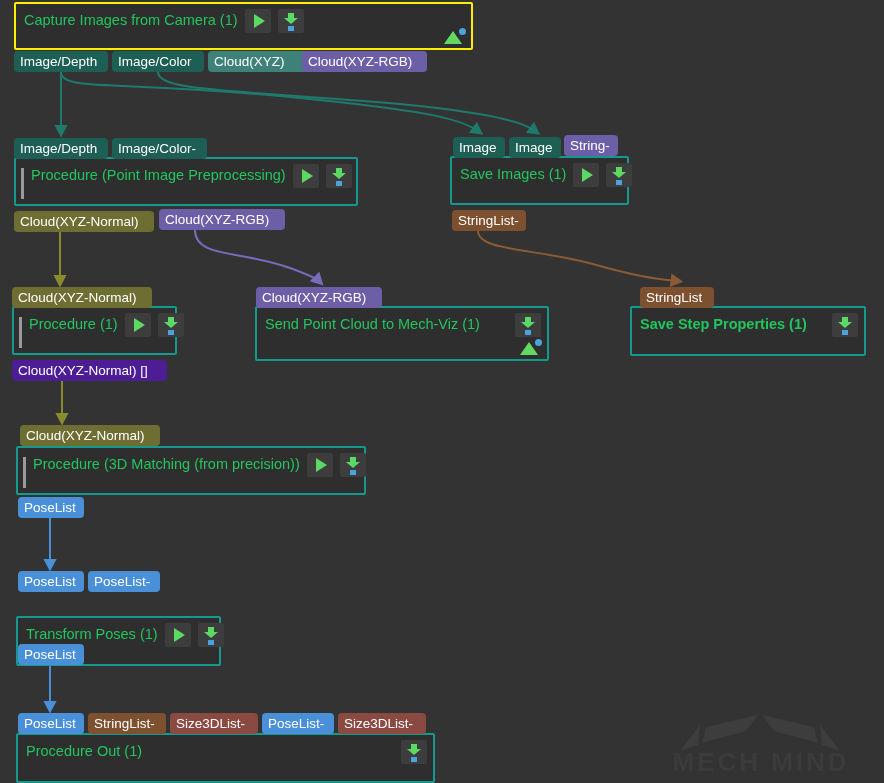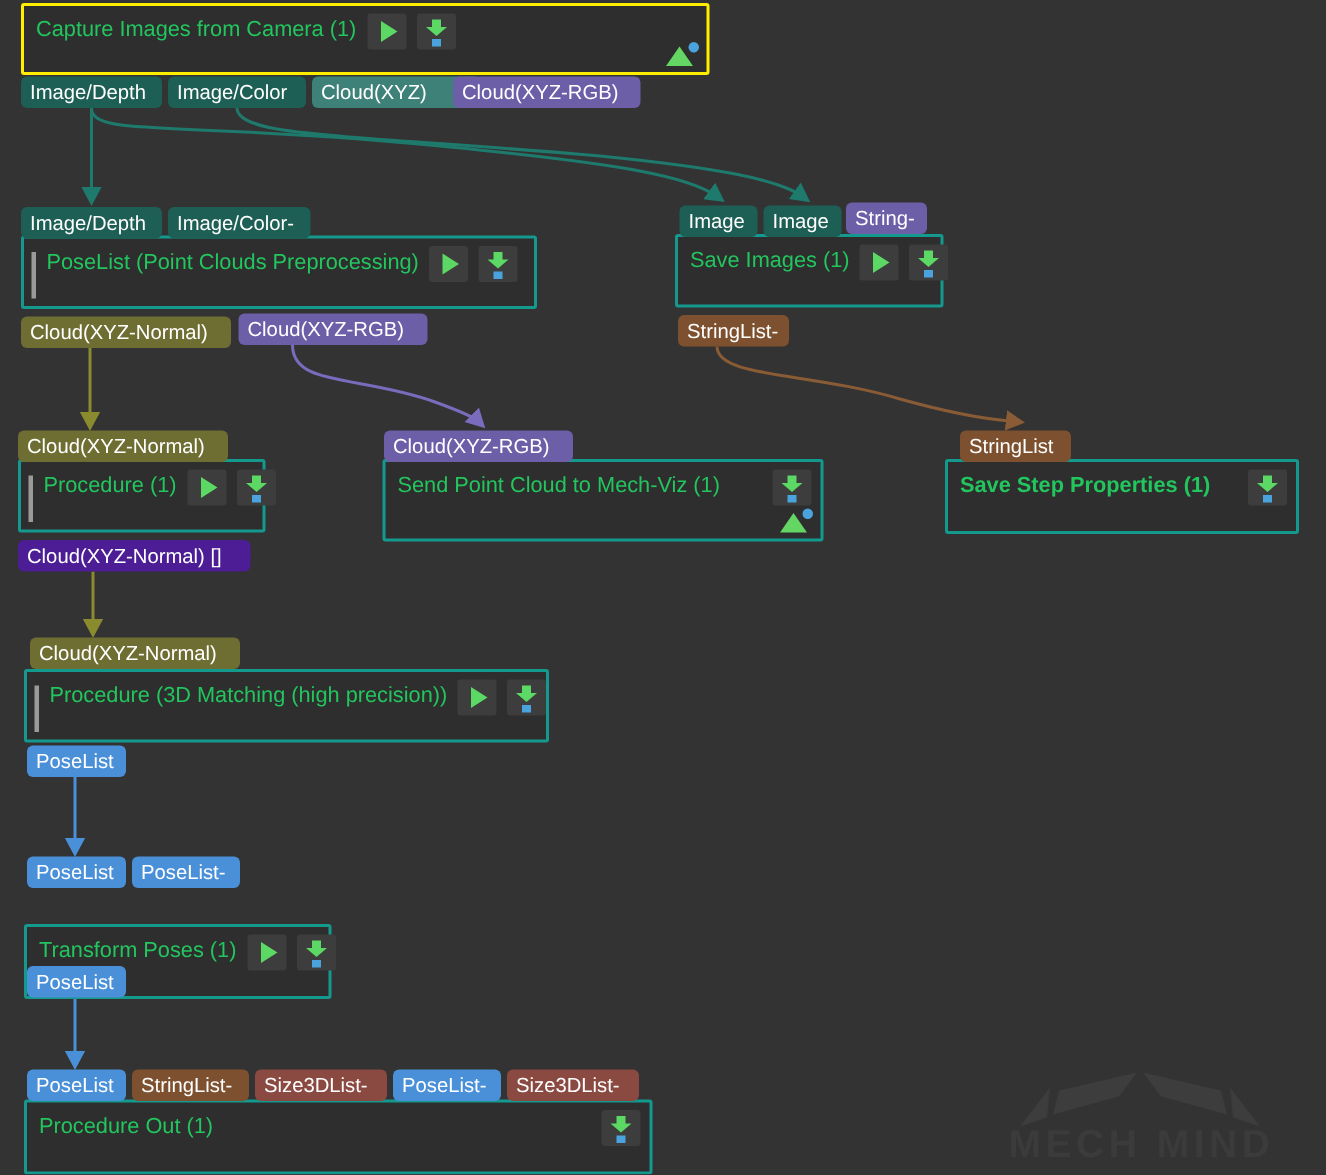--- a/index.html
+++ b/index.html
@@ -190,21 +190,21 @@
               <div class="dl-head"></div>
               <div class="dl-base"></div>
             </div>
           </div>
           <div class="spacer"></div>
         </div>
       </div>
       <div class="node" style="left: 14px; top: 157px; width: 344px; height: 49px;">
         <div class="node-body">
           <div class="proc-bar"></div>
-          <div class="node-title">PoseList (Point Clouds Preprocessing)</div>
+          <div class="node-title">Procedure (Point Image Preprocessing)</div>
           <div class="icon-btn">
             <div class="play-tri"></div>
           </div>
           <div class="icon-btn">
             <div class="dl-icon">
               <div class="dl-stem"></div>
               <div class="dl-head"></div>
               <div class="dl-base"></div>
             </div>
           </div>
@@ -273,21 +273,21 @@
               <div class="dl-stem"></div>
               <div class="dl-head"></div>
               <div class="dl-base"></div>
             </div>
           </div>
         </div>
       </div>
       <div class="node" style="left: 16px; top: 446px; width: 350px; height: 49px;">
         <div class="node-body">
           <div class="proc-bar"></div>
-          <div class="node-title">Procedure (3D Matching (high precision))</div>
+          <div class="node-title">Procedure (3D Matching (from precision))</div>
           <div class="icon-btn">
             <div class="play-tri"></div>
           </div>
           <div class="icon-btn">
             <div class="dl-icon">
               <div class="dl-stem"></div>
               <div class="dl-head"></div>
               <div class="dl-base"></div>
             </div>
           </div>

